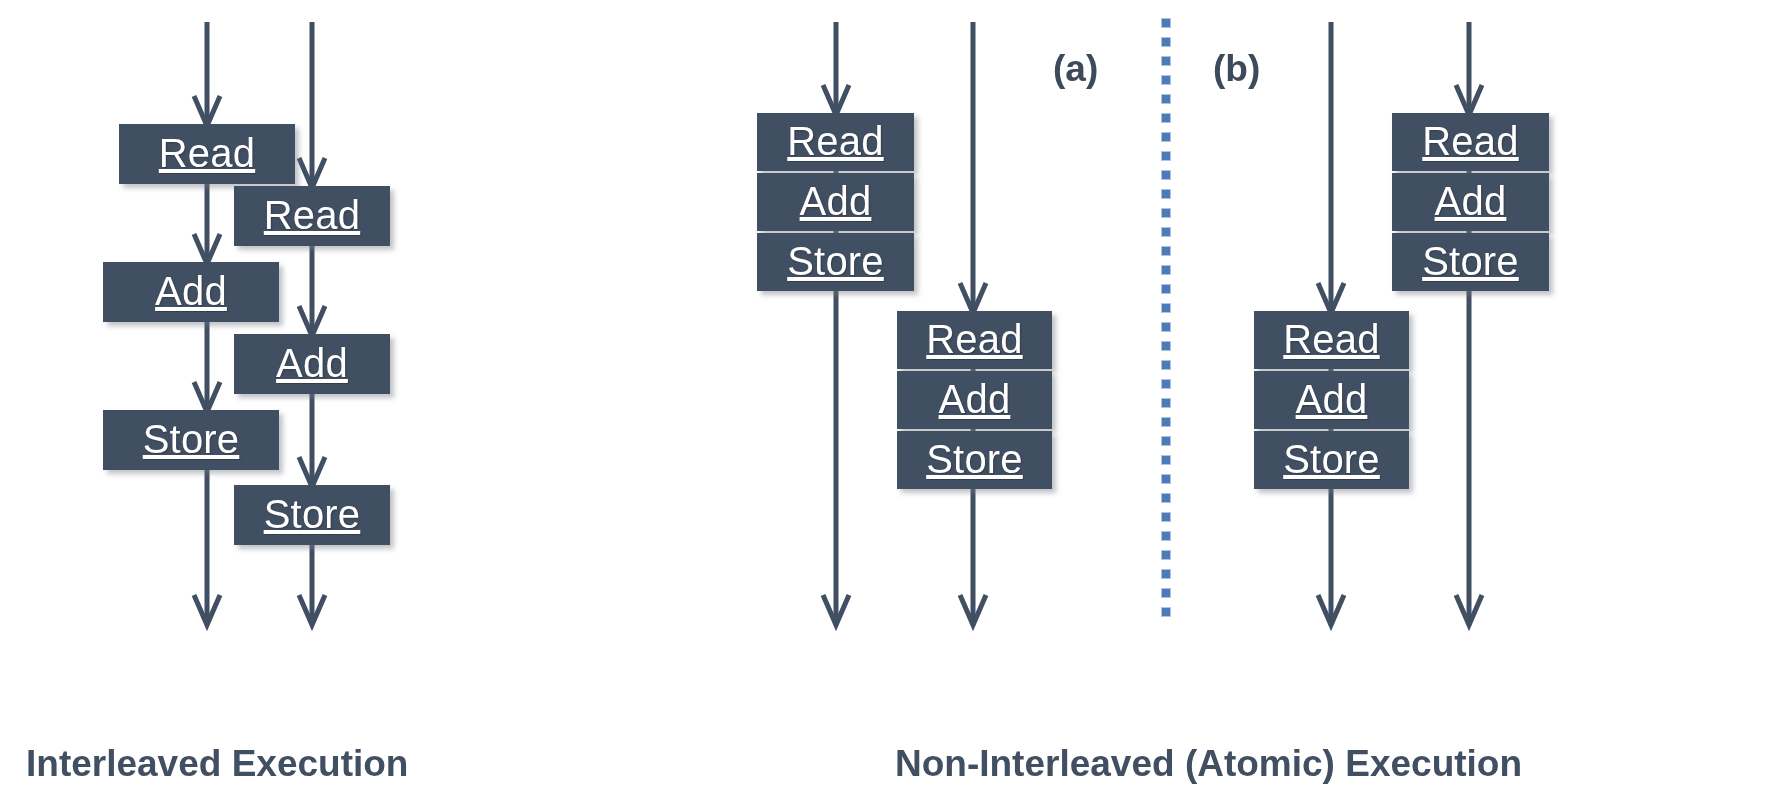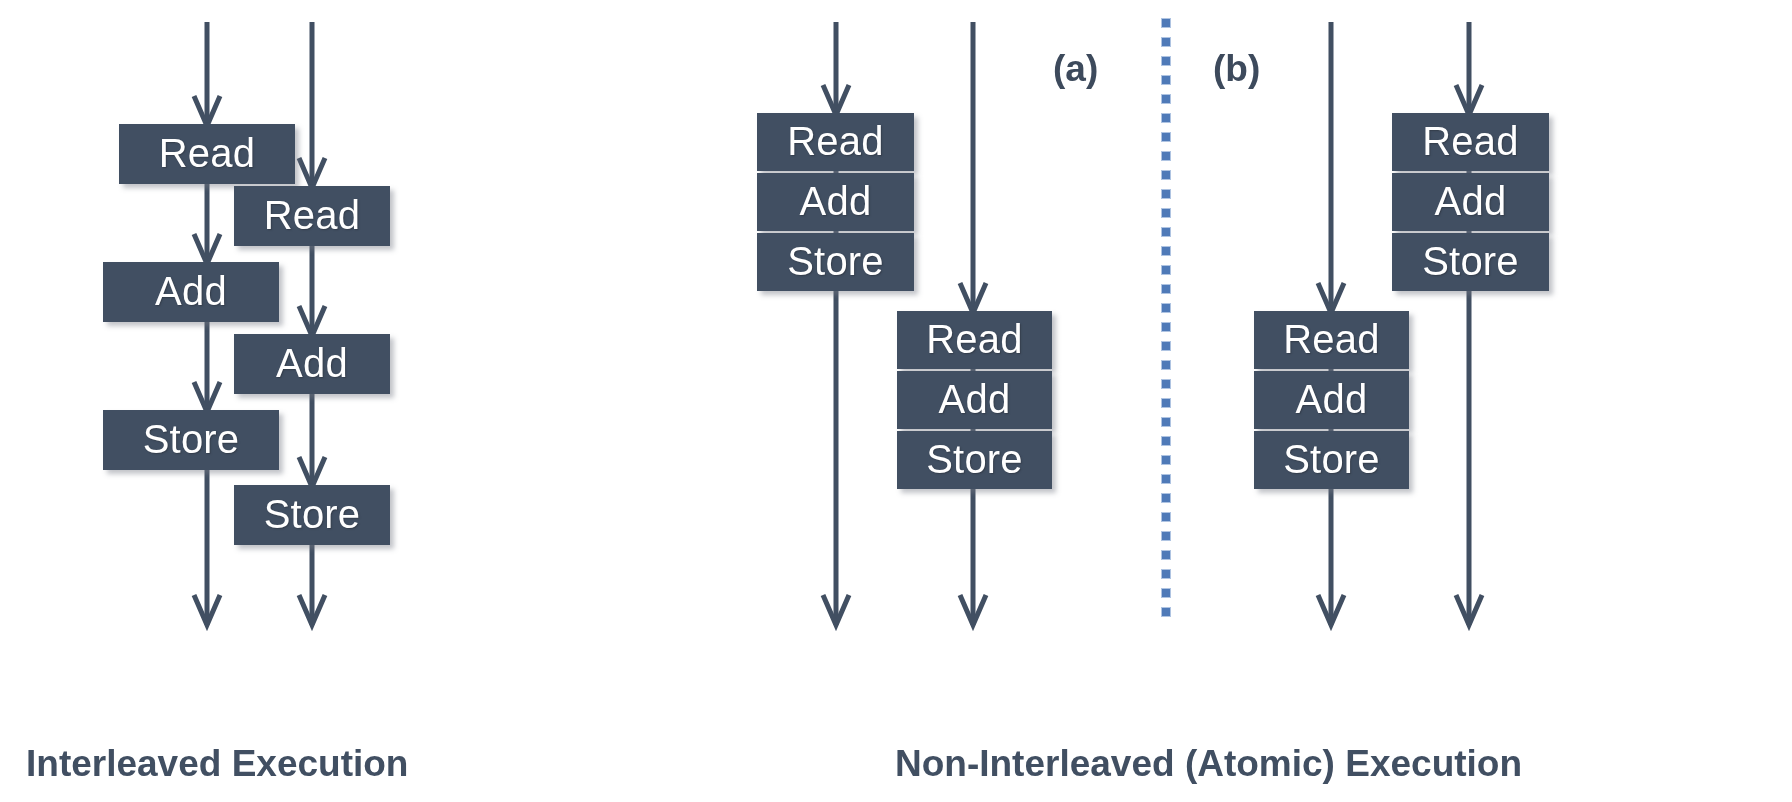--- a/index.html
+++ b/index.html
@@ -29,21 +29,21 @@
     font-family: "Liberation Sans", sans-serif;
     font-size: 40px;
     font-weight: 400;
     line-height: 1;
     letter-spacing: 0.2px;
     box-shadow: 4px 4px 5px rgba(120,125,135,0.45);
     box-sizing: border-box;
     z-index: 4;
     text-shadow: 1px 1px 1.5px rgba(40,45,55,0.55);
   }
-  .op-box span { pointer-events: none; display: block; transform: translateY(-1px); }
+  .op-box span { pointer-events: none; display: block; transform: translateY(-1px); text-decoration: underline; }
 
   
   #arrows {
     position: absolute;
     left: 0; top: 0;
     width: 1792px;
     height: 802px;
     z-index: 2;
   }
   

